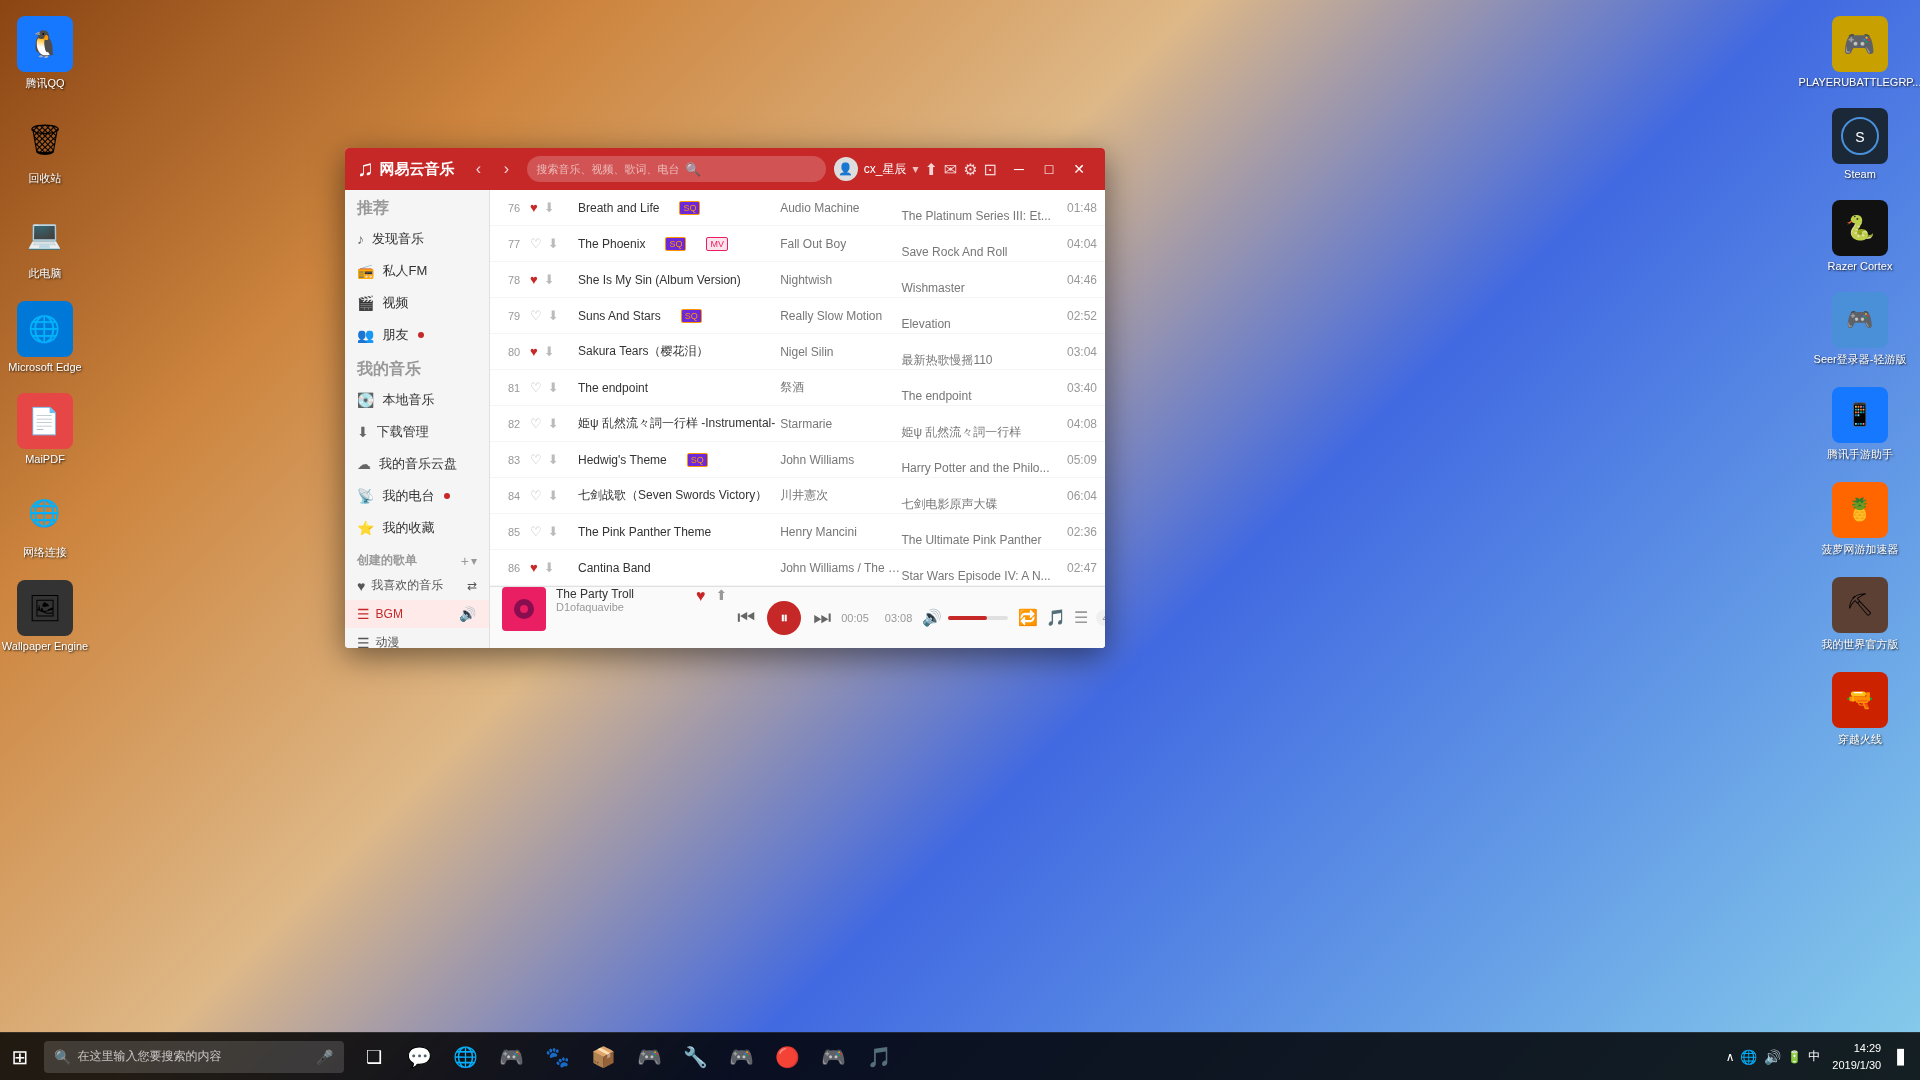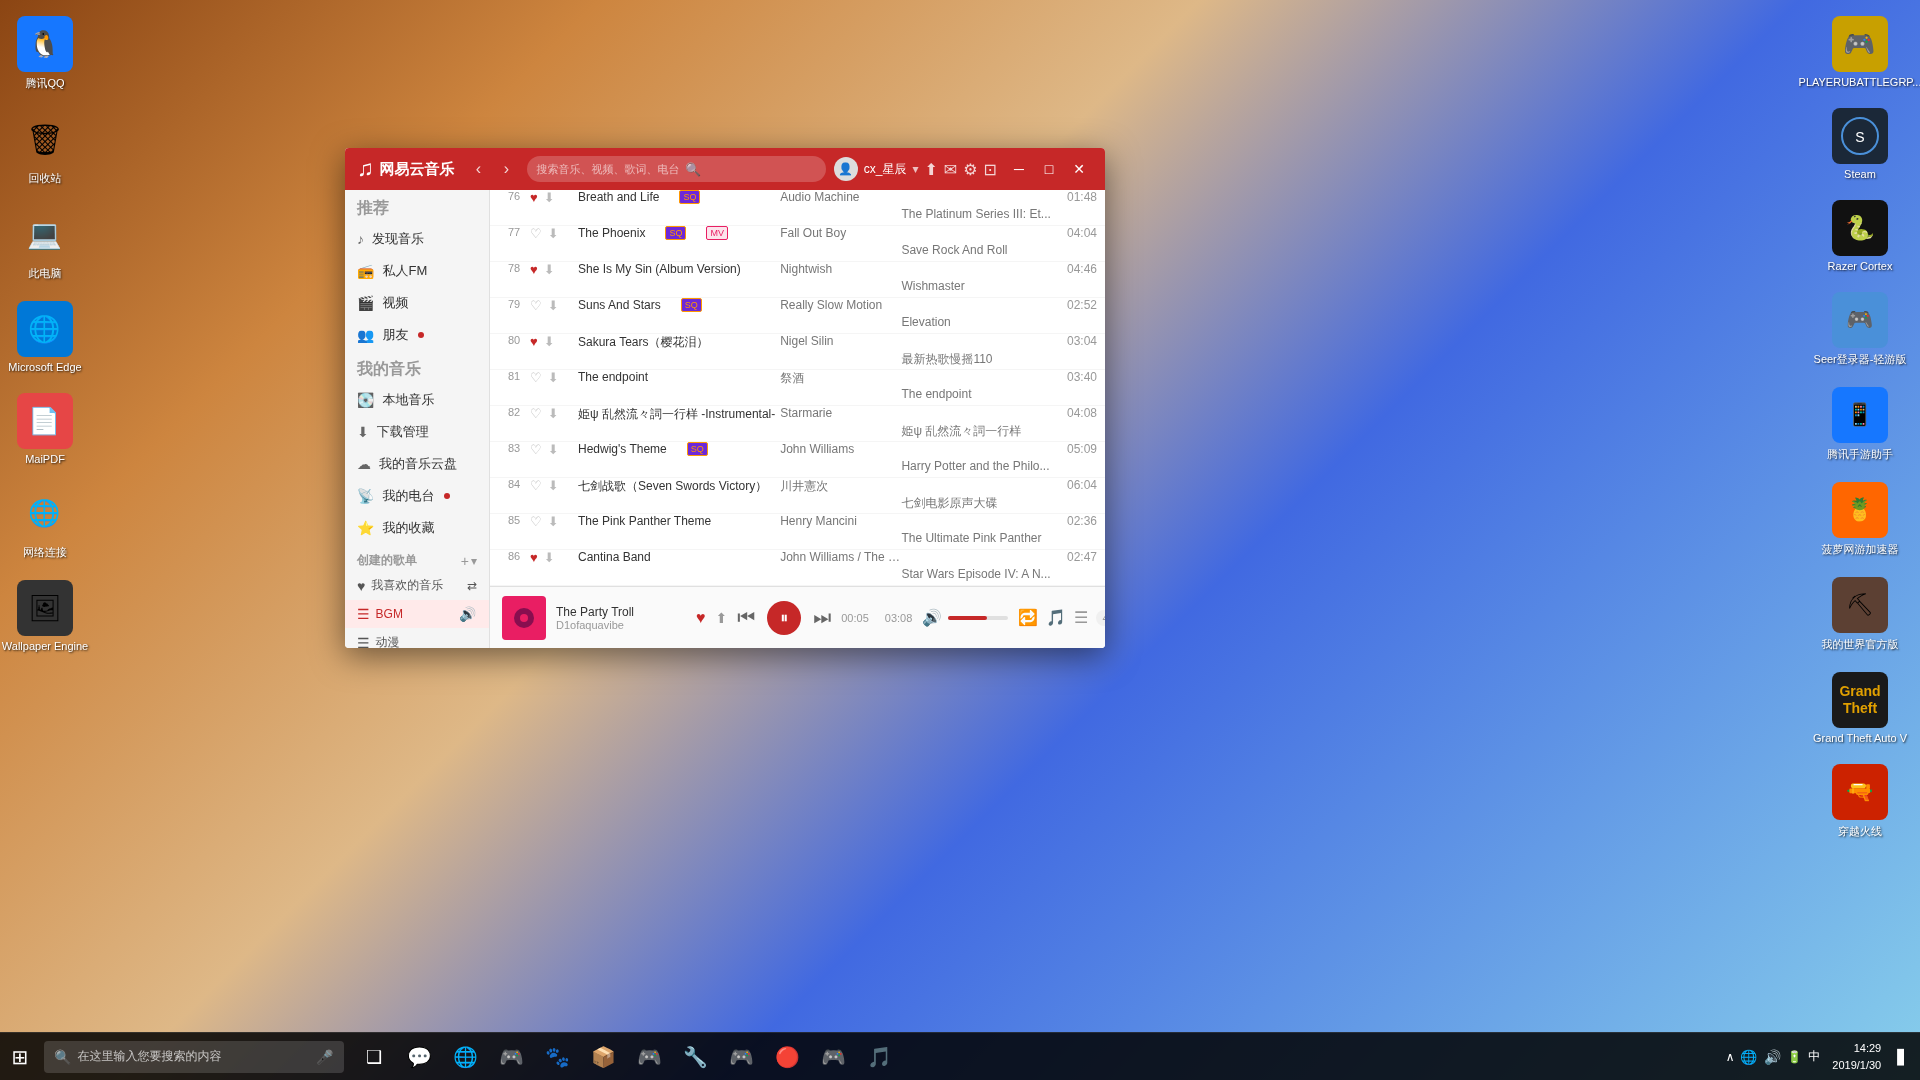--- a/index.html
+++ b/index.html
@@ -296,21 +296,21 @@
       background: #fff;
     }
 
     
     .song-list {
       flex: 1;
       overflow-y: auto;
     }
     .song-row {
       display: flex;
-      align-items: flex-start;
+      align-items: center;
       height: 36px;
       padding: 0 8px;
       border-bottom: 1px solid #f5f5f5;
       font-size: 12px;
     }
     .song-num {
       width: 32px;
       text-align: center;
       color: #999;
       font-size: 11px;
@@ -371,21 +371,20 @@
       color: #999;
       flex-shrink: 0;
     }
 
     
     .player-bar {
       height: 62px;
       background: #fafafa;
       border-top: 1px solid #e0e0e0;
       display: flex;
-      align-items: center;
       padding: 0 12px;
       gap: 10px;
       flex-shrink: 0;
     }
     .player-thumb {
       width: 44px;
       height: 44px;
       border-radius: 4px;
       background: #ddd;
       flex-shrink: 0;
@@ -573,24 +572,20 @@
   <div class="desktop-icon">
     <div class="desktop-icon-img" style="background:#ff6600; font-size:22px;">🍍</div>
     <span class="desktop-icon-label">菠萝网游加速器</span>
   </div>
 
   <div class="desktop-icon">
     <div class="desktop-icon-img" style="background:#5c4033; font-size:22px;">⛏</div>
     <span class="desktop-icon-label">我的世界官方版</span>
   </div>
 
-  <div class="desktop-icon">
-    <div class="desktop-icon-img" style="background:#1a1a1a; font-size:14px; color:#e1a000; font-weight:bold; text-align:center; padding:4px; line-height:1.2;">Grand Theft</div>
-    <span class="desktop-icon-label">Grand Theft Auto V</span>
-  </div>
 
   <div class="desktop-icon">
     <div class="desktop-icon-img" style="background:#cc2200; font-size:22px;">🔫</div>
     <span class="desktop-icon-label">穿越火线</span>
   </div>
 </div>
 
 <div class="desktop-icons-left">
   <div class="desktop-icon">
     <div class="desktop-icon-img" style="background:#1677ff; font-size:26px;">🐧</div>

